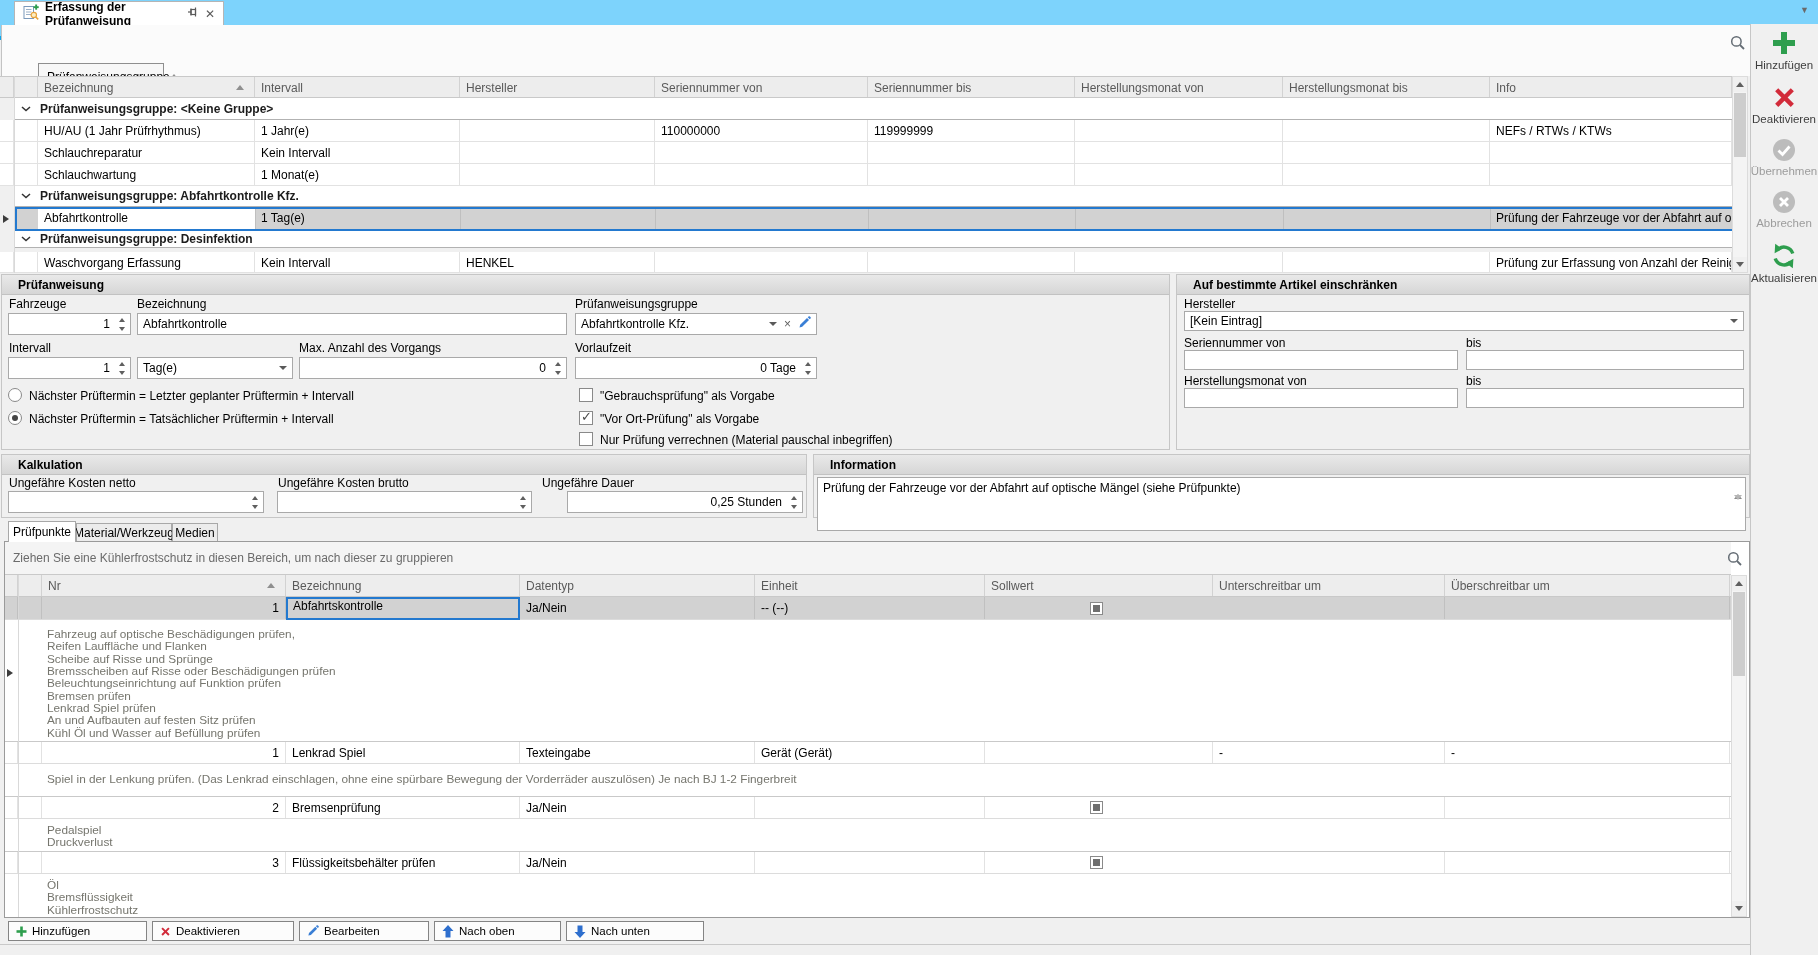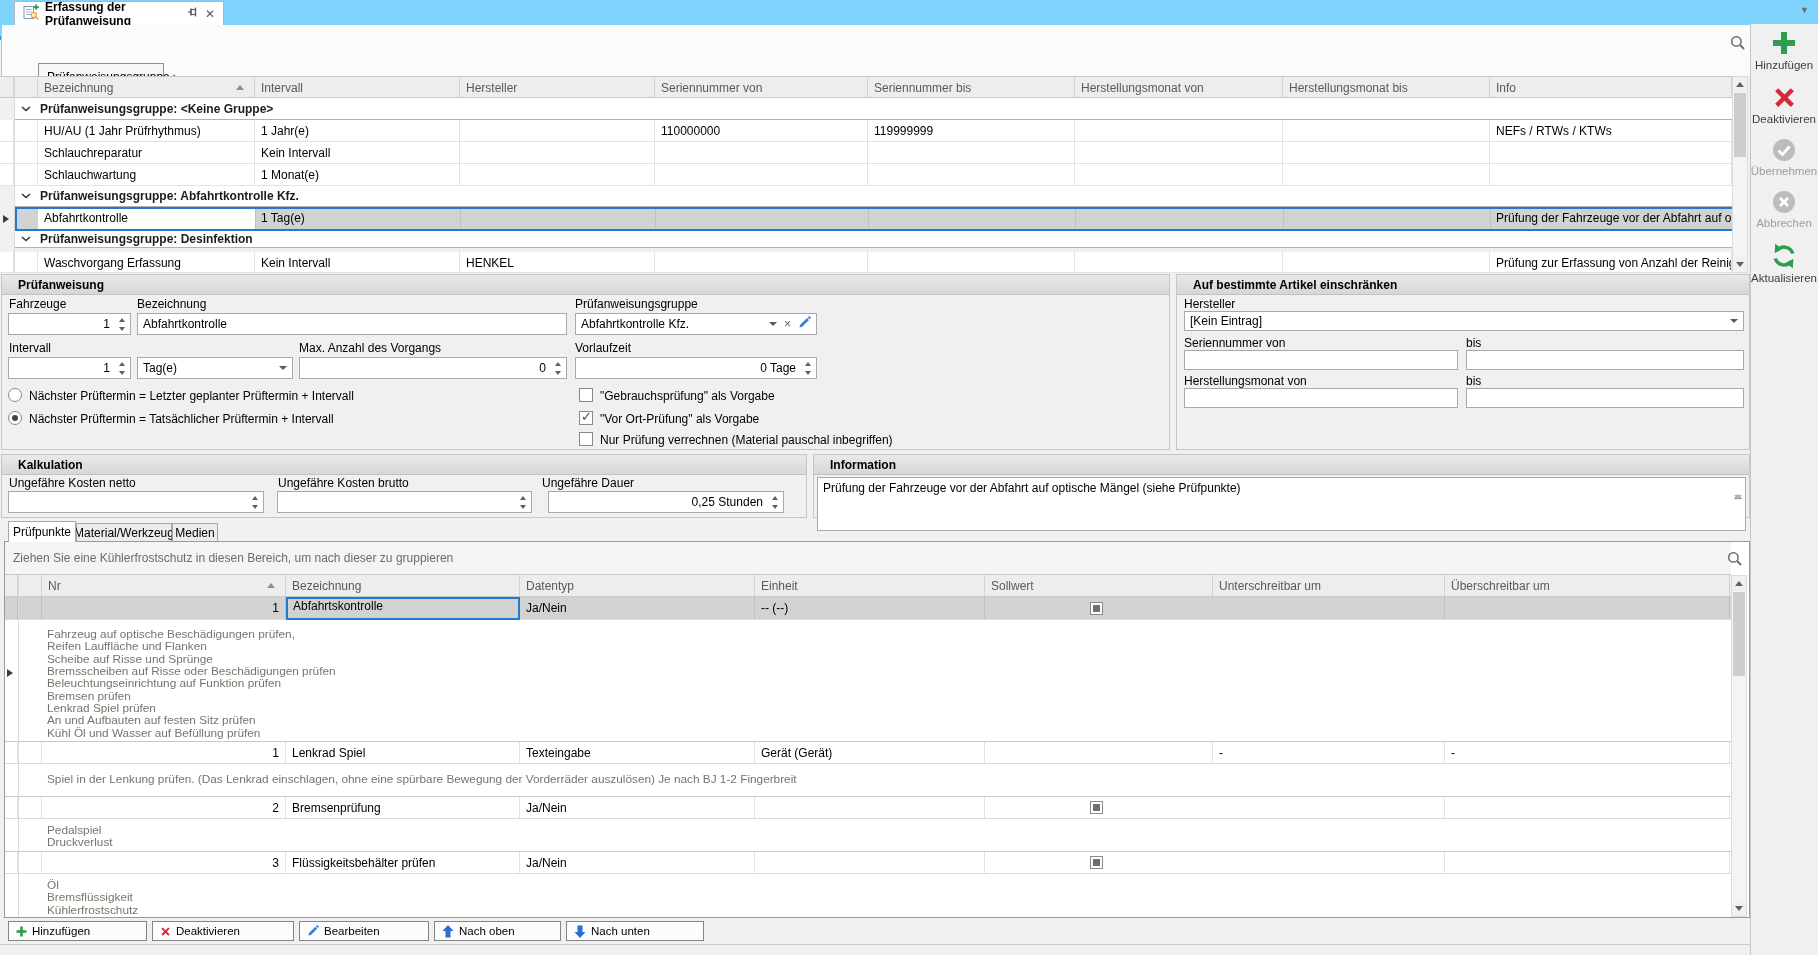--- a/index.html
+++ b/index.html
@@ -362,21 +362,21 @@
 <div class="fld num" style="left:277px;top:491px;width:255px">
   <span class="spin">
       <i>
         <span class="tri-up"></span>
       </i>
       <i>
         <span class="tri-dn"></span>
       </i>
     </span>
 </div>
-<div class="fld num" style="left:548px;top:491px;width:236px">
+<div class="fld num" style="left:567px;top:491px;width:236px">
   <span>0,25 Stunden</span>
   <span class="spin">
       <i>
         <span class="tri-up"></span>
       </i>
       <i>
         <span class="tri-dn"></span>
       </i>
     </span>
 </div>

